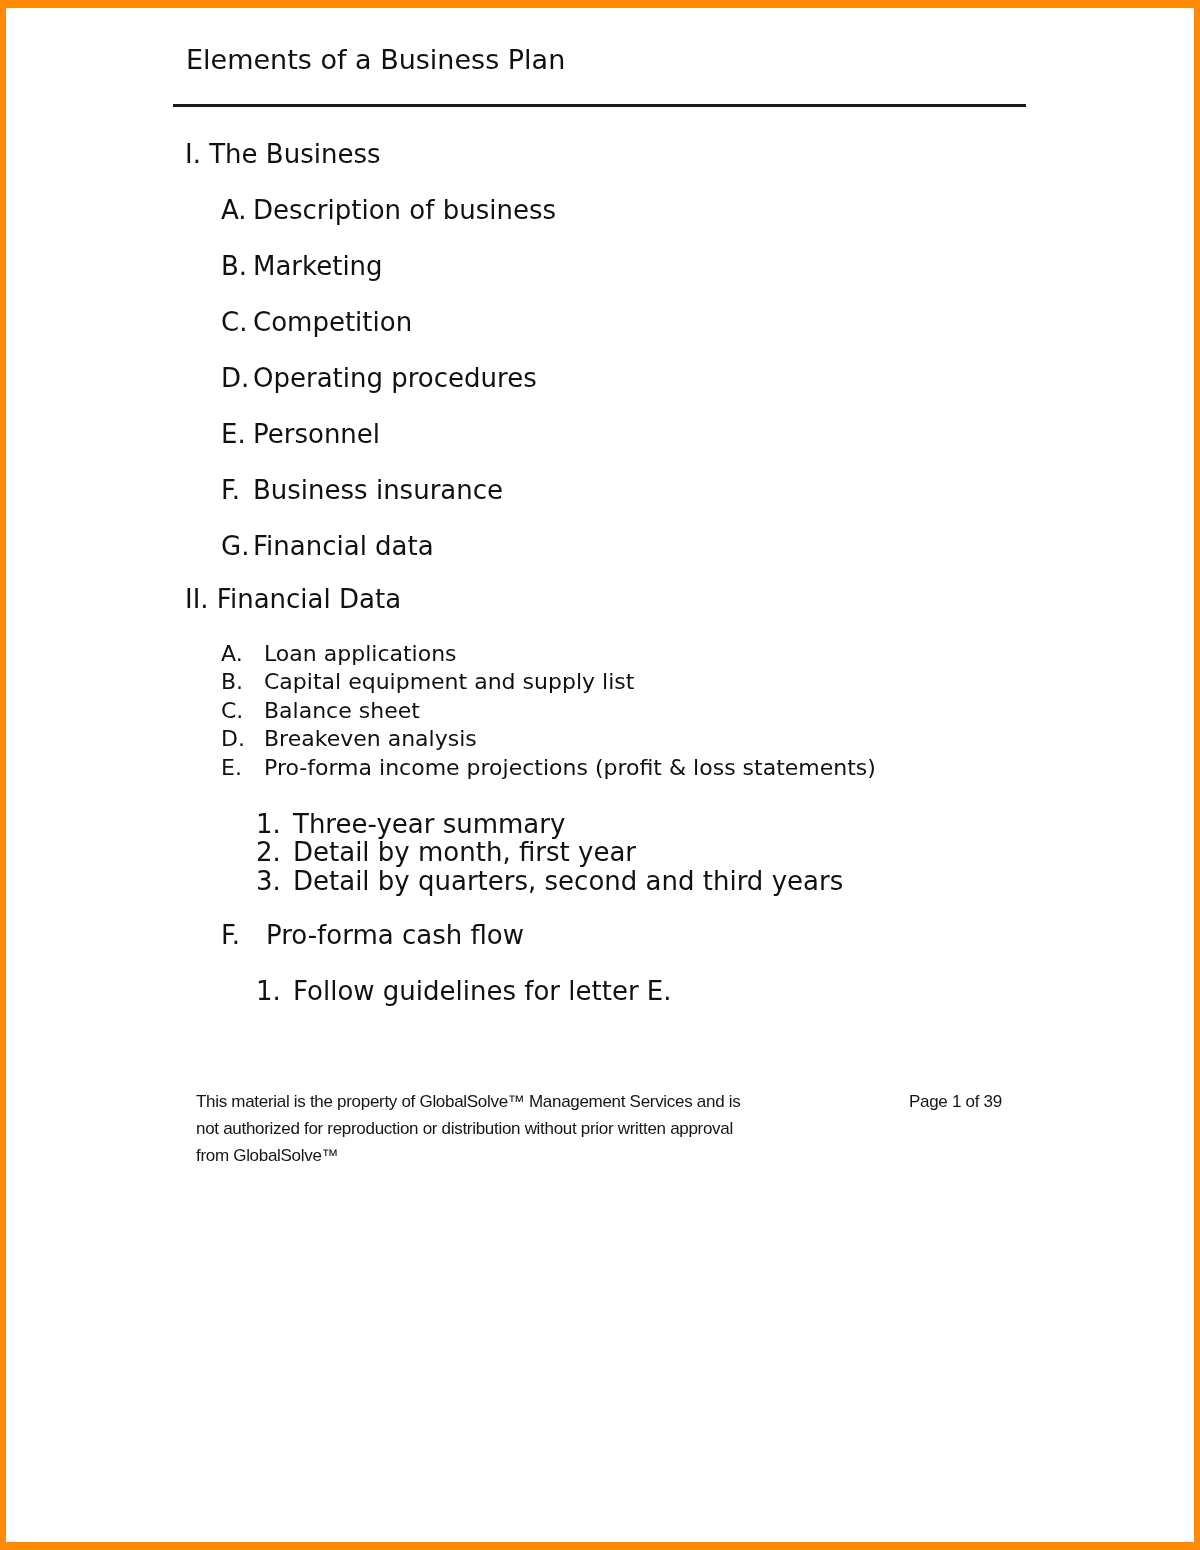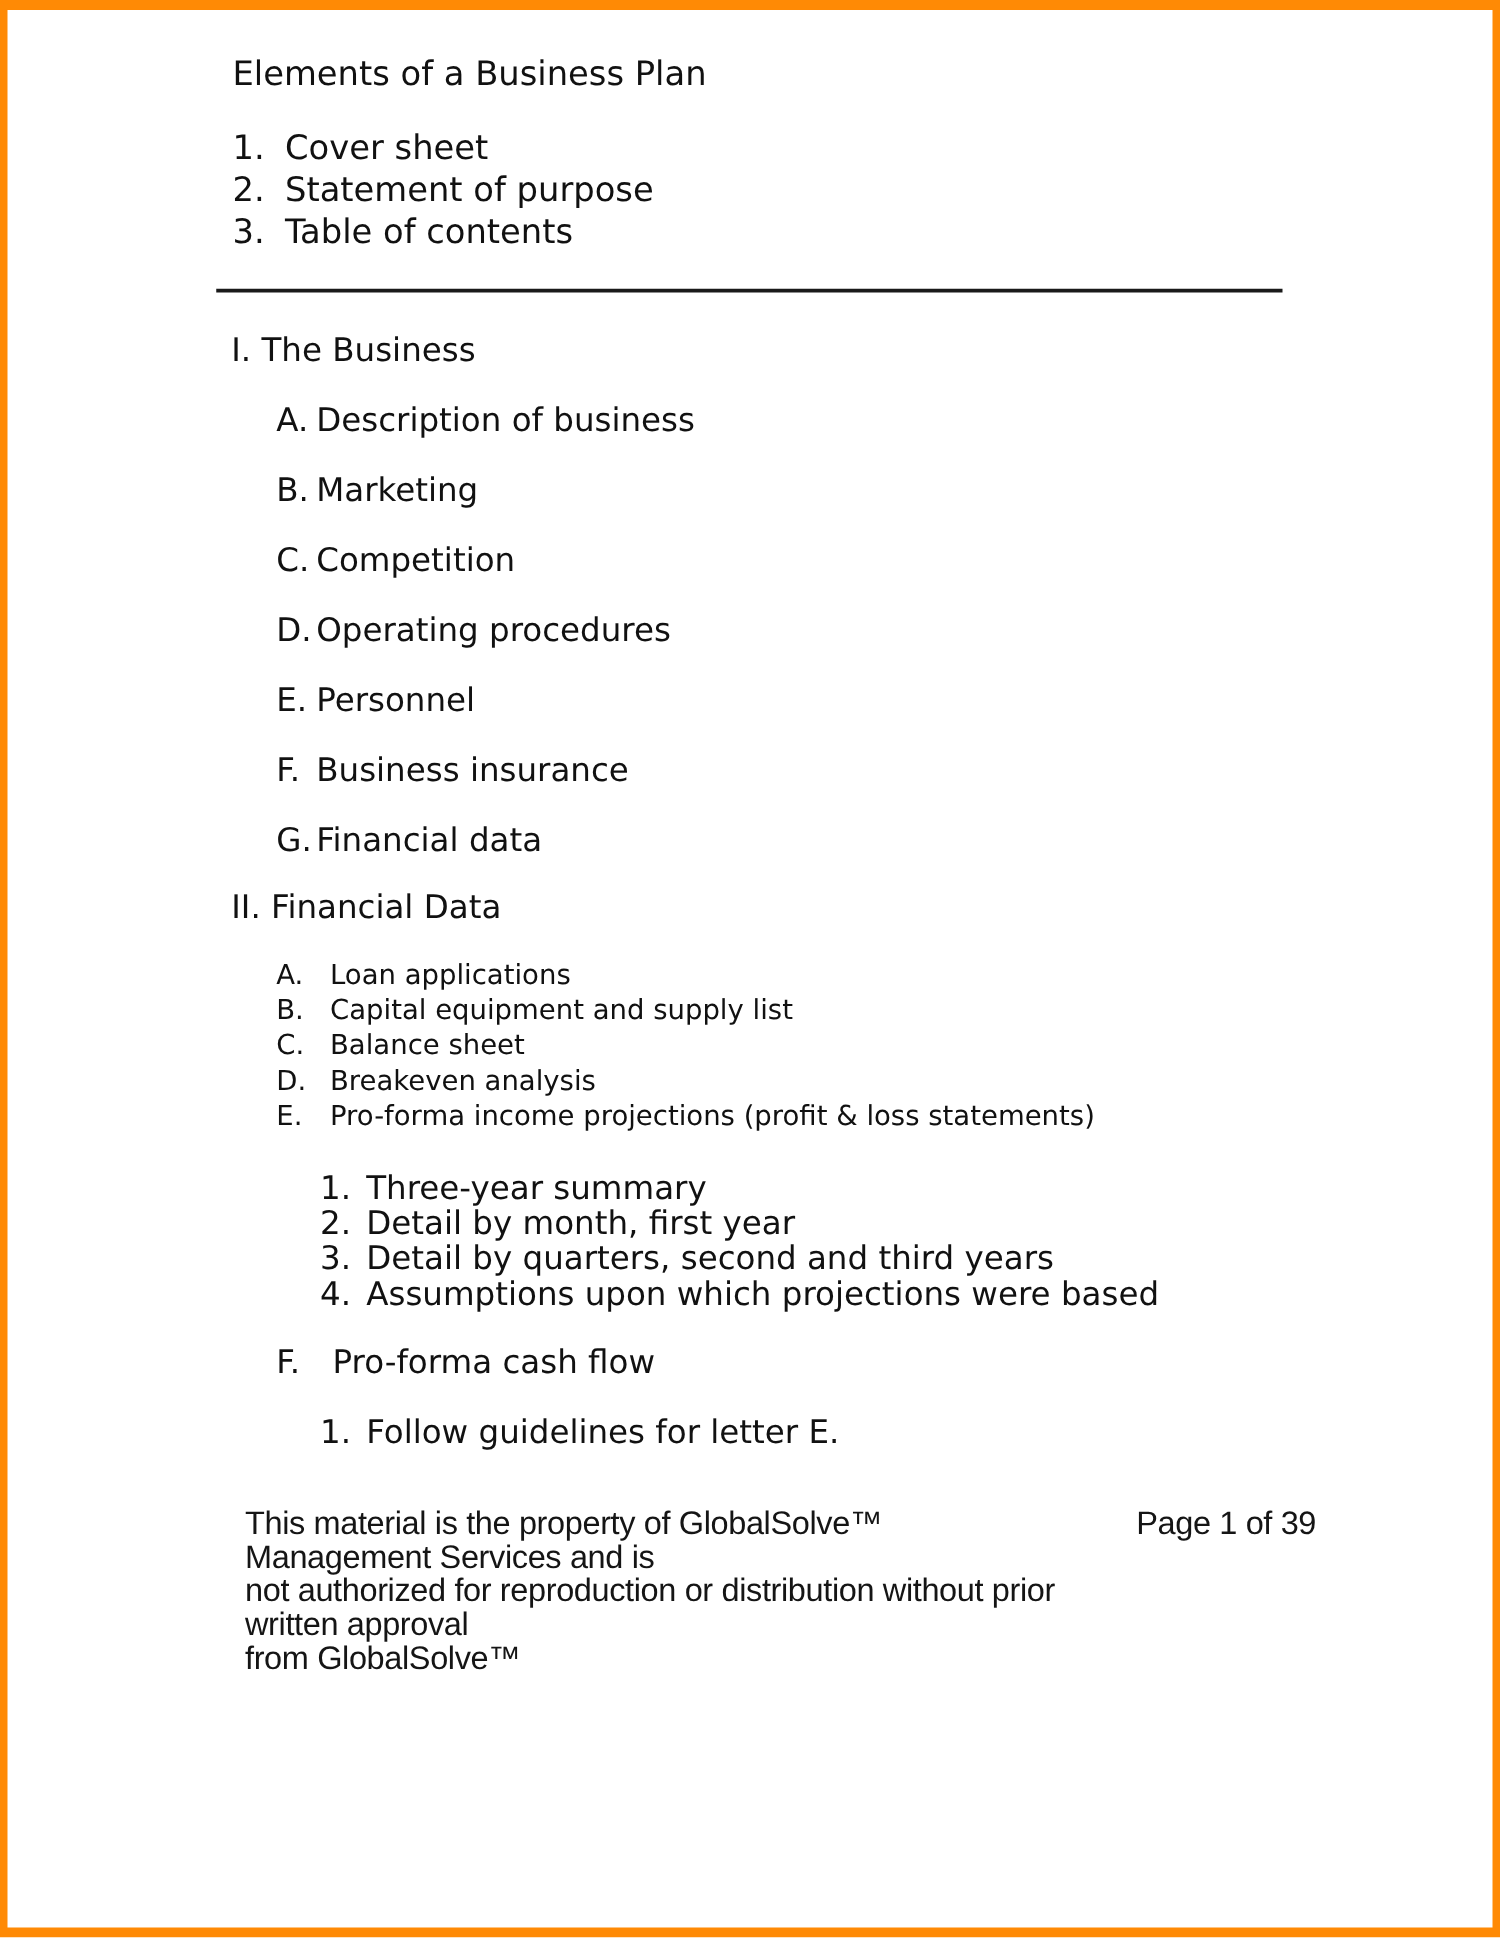--- a/index.html
+++ b/index.html
@@ -74,51 +74,40 @@
     line-height: 28px;
   }
   .item-f .lbl { display: inline-block; width: 45px; }
   .f-sub {
     margin: 28px 0 0 250px;
     font-size: 26px;
     line-height: 28.4px;
   }
   .f-sub .num { display: inline-block; width: 37px; }
   .footer {
-    margin-top: 44px;
+    margin-top: 82px;
     display: flex;
     align-items: flex-start;
     font-family: "Liberation Sans", sans-serif;
-    font-size: 26px;
+    font-size: 17px;
     line-height: 27px;
     letter-spacing: -0.3px;
     color: #151515;
   }
   .footer-left { margin-left: 190px; width: 650px; }
   .footer-right { margin-left: 63px; white-space: nowrap; }
 </style>
 </head>
 <body>
 
 <div class="frame">
 
 
   <div class="doc-subtitle">Elements of a Business Plan</div>
 
-  <div class="intro-list">
-    <div>
-      <span class="num">1.</span><span>Cover sheet</span>
-    </div>
-    <div>
-      <span class="num">2.</span><span>Statement of purpose</span>
-    </div>
-    <div>
-      <span class="num">3.</span><span>Table of contents</span>
-    </div>
-  </div>
 
   <div class="rule"></div>
 
   <div class="sec-heading">I. The Business</div>
 
   <div>
     <div class="s1-item">
       <span class="lbl">A.</span><span>Description of business</span>
     </div>
     <div class="s1-item">
@@ -164,23 +153,20 @@
   <div class="sub-list">
     <div>
       <span class="num">1.</span><span>Three-year summary</span>
     </div>
     <div>
       <span class="num">2.</span><span>Detail by month, first year</span>
     </div>
     <div>
       <span class="num">3.</span><span>Detail by quarters, second and third years</span>
     </div>
-    <div>
-      <span class="num">4.</span><span>Assumptions upon which projections were based</span>
-    </div>
   </div>
 
   <div class="item-f">
     <span class="lbl">F.</span><span>Pro-forma cash flow</span>
   </div>
 
   <div class="f-sub">
     <div>
       <span class="num">1.</span><span>Follow guidelines for letter E.</span>
     </div>

